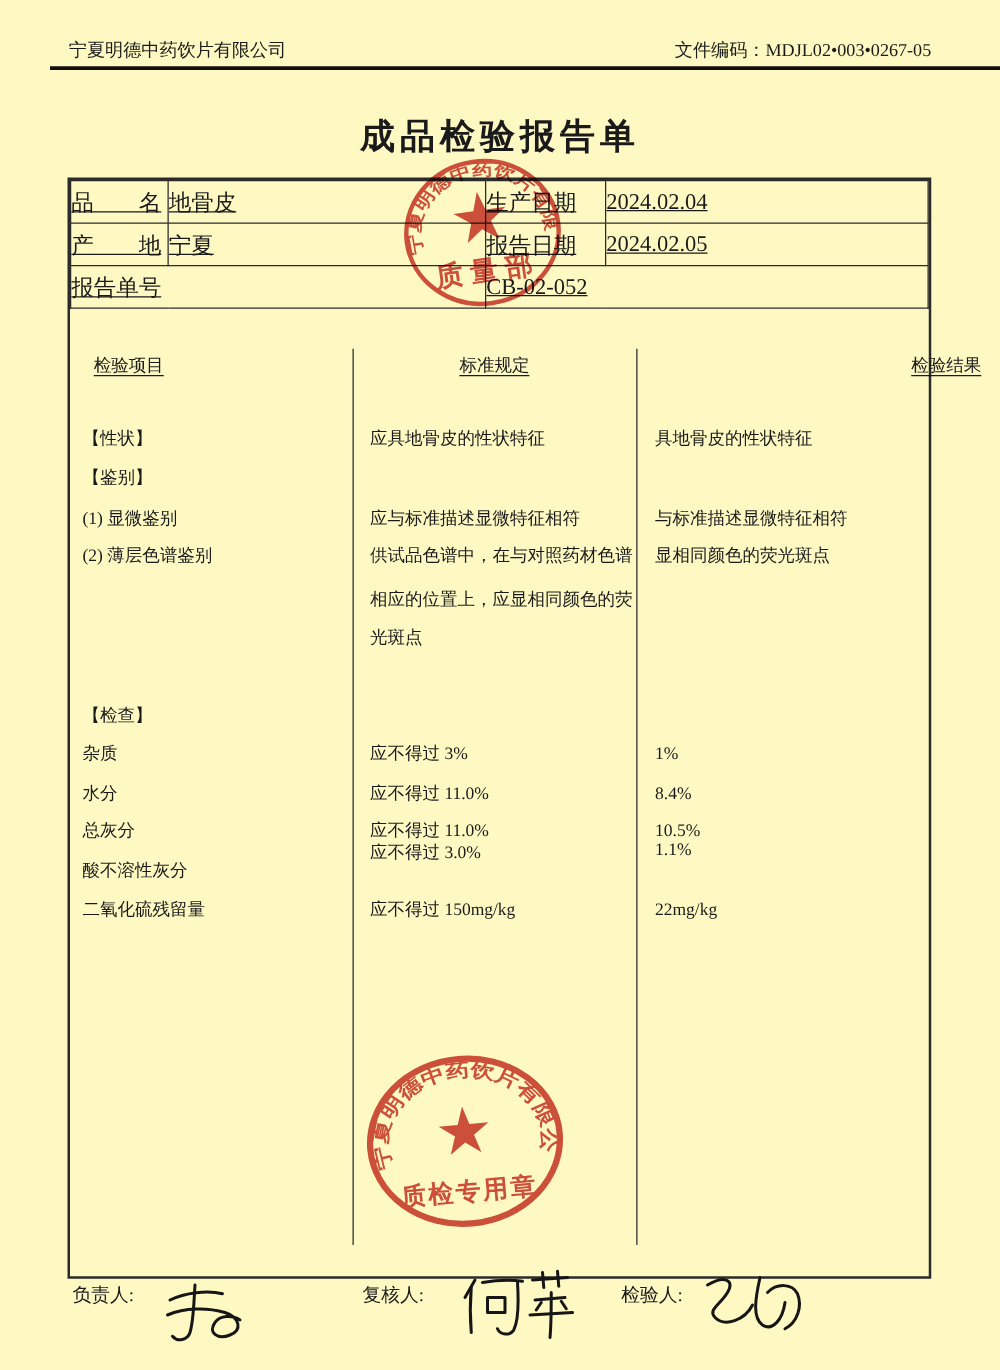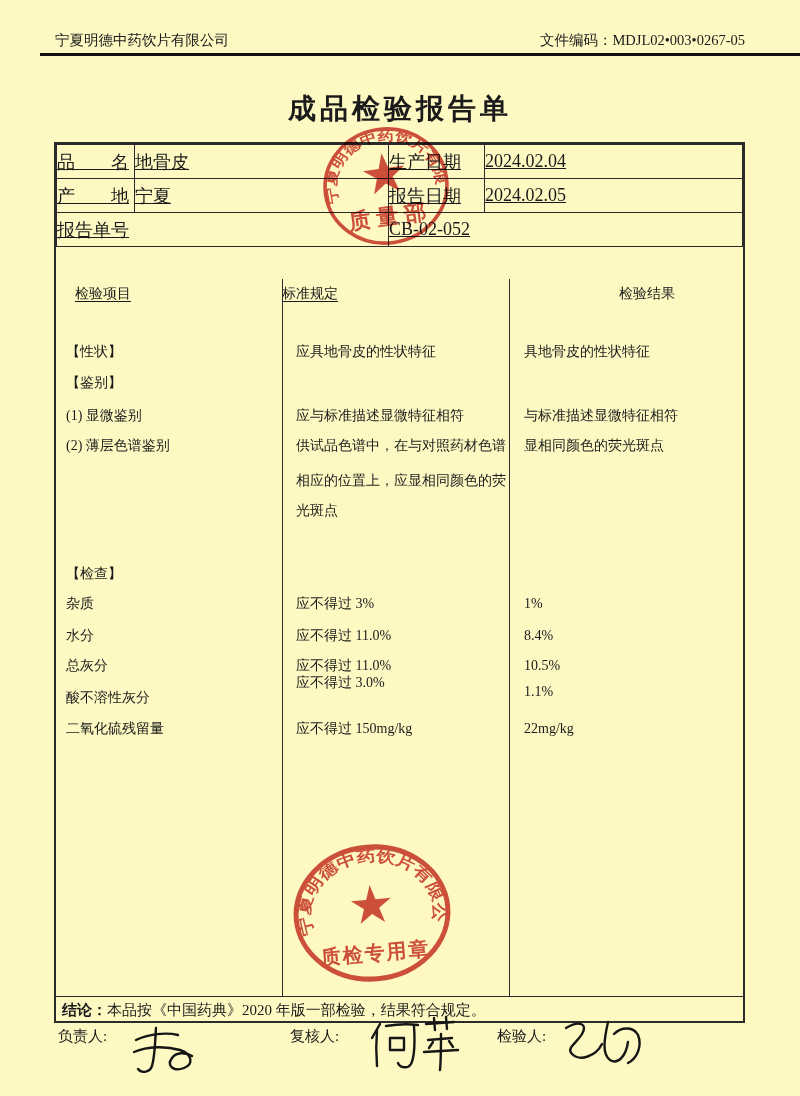--- a/index.html
+++ b/index.html
@@ -20,22 +20,22 @@
   td.lab  { padding-left:8px; }
   td.val  { padding-left:12px; }
   td.lab2 { padding-left:8px; }
   td.val2 { padding-left:9px; }
   
   .vline { position:absolute; width:1px; top:135px; height:717px; background:#2b2b2b; }
   .v1 { left:226px; } .v2 { left:453px; }
   .line { position:absolute; font-size:14px; line-height:17px; white-space:nowrap; }
   .c1 { left:10px; } .c2 { left:240px;text-align:center; } .c3 { left:468px; }
   .h1 { left:19px; text-decoration:underline; text-underline-offset:3px; }
-  .h2 { left:226px; width:227px; text-decoration:underline; text-underline-offset:3px; }
-  .h3 { left:453px; width:276px; text-align:center; text-underline-offset:3px; }
+  .h2 { left:226px; width:227px; text-align:center; text-decoration:underline; text-underline-offset:3px; }
+  .h3 { left:453px; width:276px; text-align:right; text-decoration:underline; text-underline-offset:3px; }
   
   .conclusion { position:absolute; left:0; right:0; top:852px; height:27px; border-top:1.5px solid #2b2b2b; font-size:15px; line-height:26px; padding-left:6px; white-space:nowrap; }
   .conclusion b { font-weight:bold; }
   
   .sig-label { position:absolute; font-size:15px; top:1027px; white-space:nowrap; }
   .sig-svg { position:absolute; }
   .sig-svg path { fill:none; stroke:#161616; stroke-width:2.4; stroke-linecap:round; stroke-linejoin:round; }
   
   .stamp { position:absolute; mix-blend-mode:multiply; opacity:0.92; }
 </style>
@@ -111,26 +111,23 @@
     <div class="line c2" style="top:513px">应不得过 11.0%</div>
     <div class="line c2" style="top:530px">应不得过 3.0%</div>
     <div class="line c2" style="top:576px">应不得过 150mg/kg</div>
 
     <div class="line c3" style="top:199px">具地骨皮的性状特征</div>
     <div class="line c3" style="top:263px">与标准描述显微特征相符</div>
     <div class="line c3" style="top:293px">显相同颜色的荧光斑点</div>
     <div class="line c3" style="top:451px">1%</div>
     <div class="line c3" style="top:483px">8.4%</div>
     <div class="line c3" style="top:513px">10.5%</div>
-    <div class="line c3" style="top:539px">1.1%</div>
+    <div class="line c3" style="top:528px">1.1%</div>
     <div class="line c3" style="top:576px">22mg/kg</div>
 
-    <div class="conclusion">
-      <b>结论：</b><span>本品按《中国药典》2020 年版一部检验，结果符合规定。</span>
-    </div>
   </div>
 
   <span class="sig-label" style="left:58px">负责人:</span>
   <span class="sig-label" style="left:290px">复核人:</span>
   <span class="sig-label" style="left:497px">检验人:</span>
 
   <svg class="sig-svg" style="left:122px; top:1022px" width="90" height="55" viewBox="0 0 90 55">
     <path d="M14,18 C26,12 44,10 56,13"></path>
     <path d="M34,6 C33,20 33,34 30,44 C28,50 20,52 16,47"></path>
     <path d="M12,30 C26,24 44,24 58,28 C70,32 72,42 62,46 C52,50 44,44 50,36 C54,30 64,30 70,34"></path>

